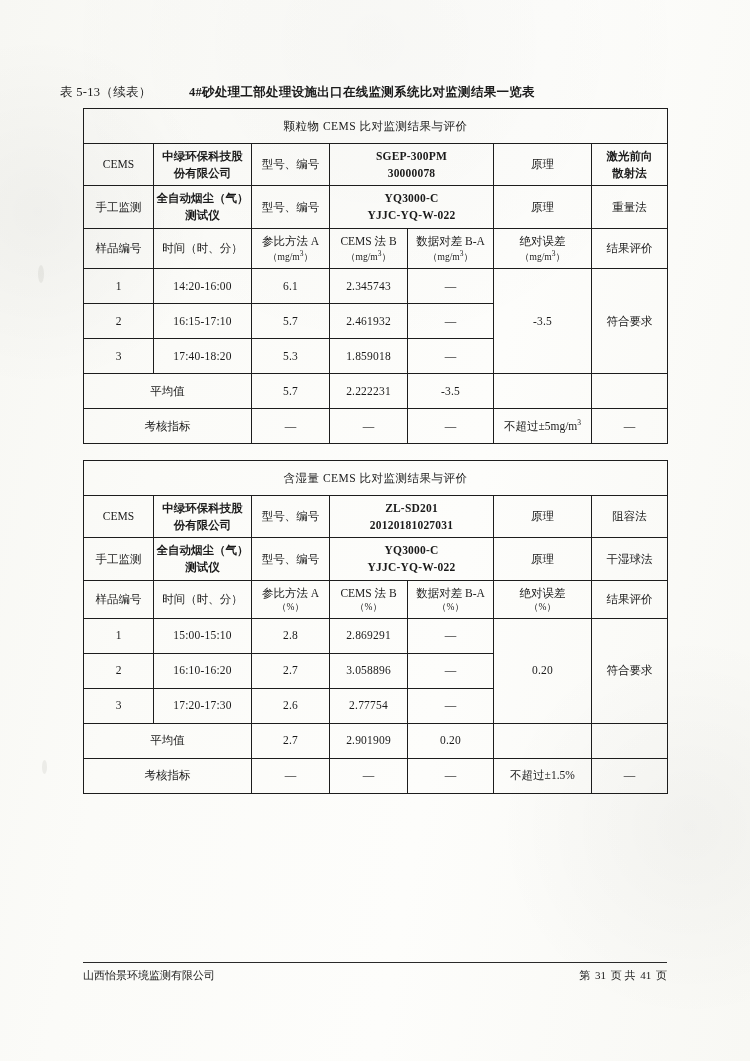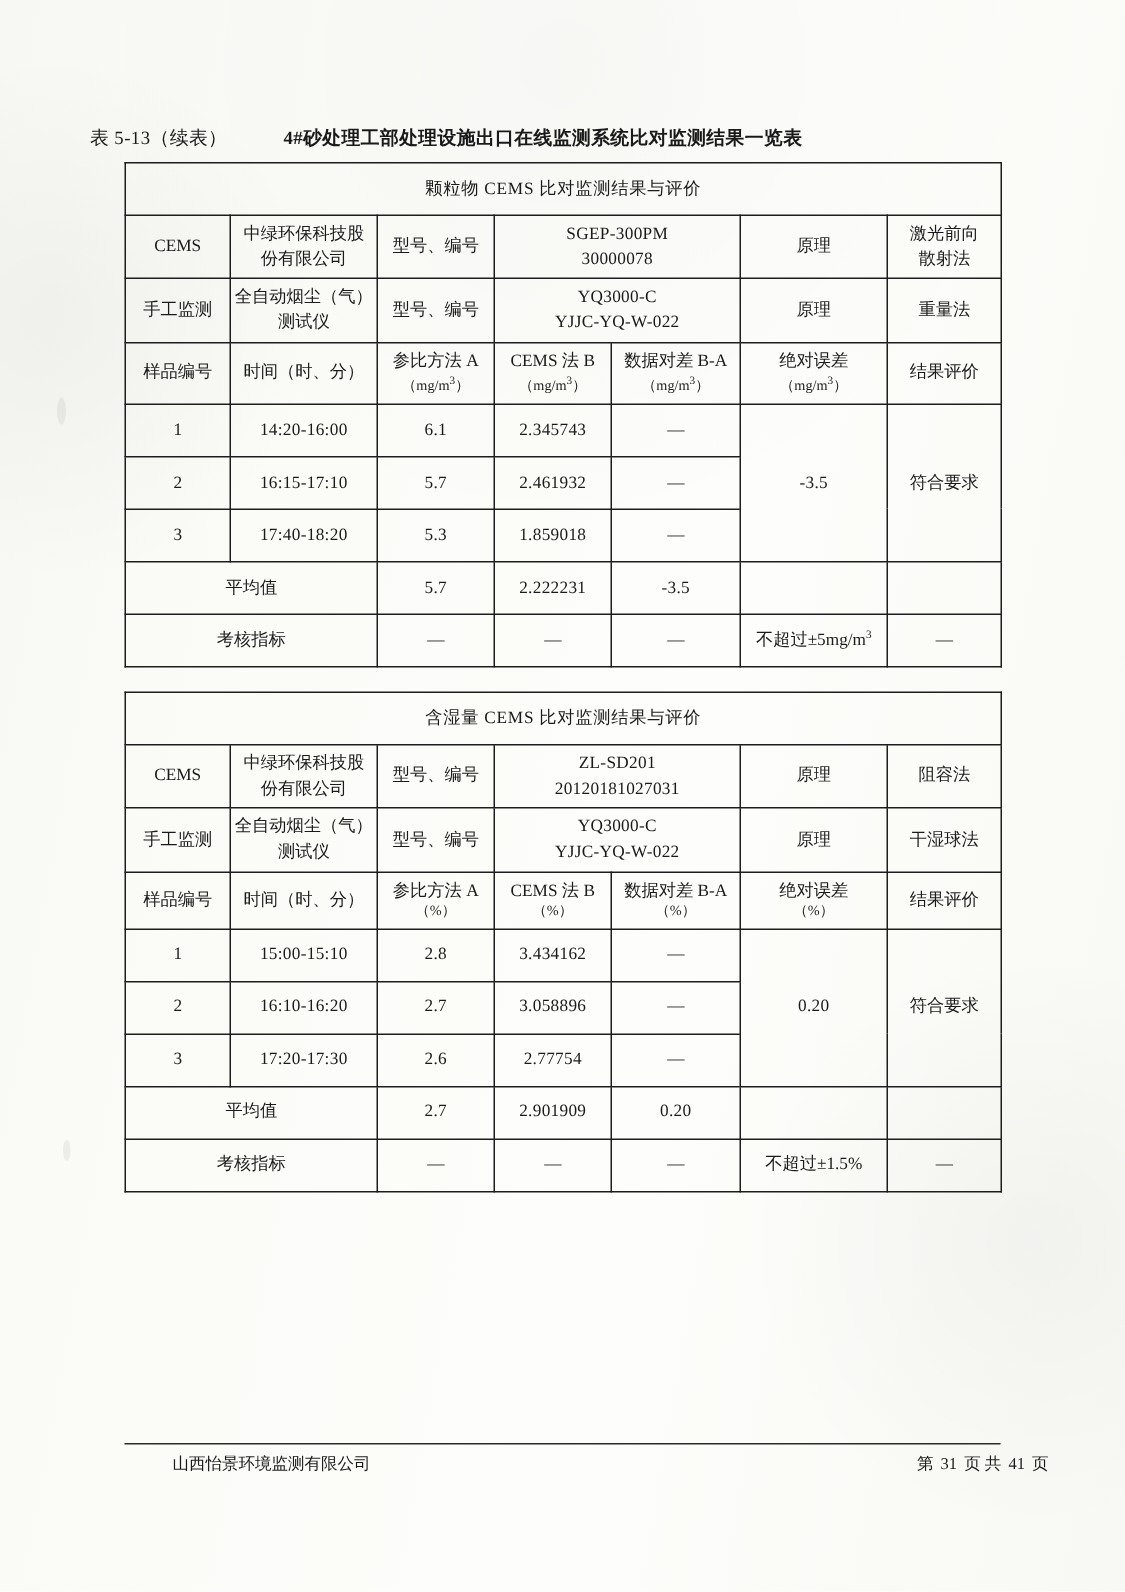--- a/index.html
+++ b/index.html
@@ -69,20 +69,21 @@
   td.section-title {
     font-size: 13px;
     height: 38px;
     letter-spacing: 0.5px;
   }
   td.tall {
     height: 42px;
   }
   td.two-line {
     line-height: 1.35;
+    font-weight: bold;
   }
   .unit {
     font-size: 9.5px;
     display: block;
     line-height: 1.3;
   }
   .sup {
     font-size: 7.5px;
     vertical-align: super;
   }
@@ -95,21 +96,20 @@
   }
   .footer {
     position: absolute;
     left: 83px;
     top: 963px;
     width: 584px;
     display: flex;
     justify-content: space-between;
     font-size: 11px;
     padding-top: 5px;
-    margin-left: 32px;
   }
   .footer-rule {
     position: absolute;
     left: 83px;
     top: 962px;
     width: 584px;
     height: 1px;
     background: #2a2a2a;
   }
   .footer .pages span { margin-left: 2px; }
@@ -276,21 +276,21 @@
           <span>绝对误差</span>
           <span class="unit">（%）</span>
         </td>
         <td class="tall">结果评价</td>
       </tr>
 
       <tr>
         <td class="tall">1</td>
         <td class="tall mono">15:00-15:10</td>
         <td class="tall mono">2.8</td>
-        <td class="tall mono">3.434162</td>
+        <td class="tall mono">2.869291</td>
         <td class="tall dash">—</td>
         <td class="mono" rowspan="3">0.20</td>
         <td rowspan="3">符合要求</td>
       </tr>
       <tr>
         <td class="tall">2</td>
         <td class="tall mono">16:10-16:20</td>
         <td class="tall mono">2.7</td>
         <td class="tall mono">3.058896</td>
         <td class="tall dash">—</td>

